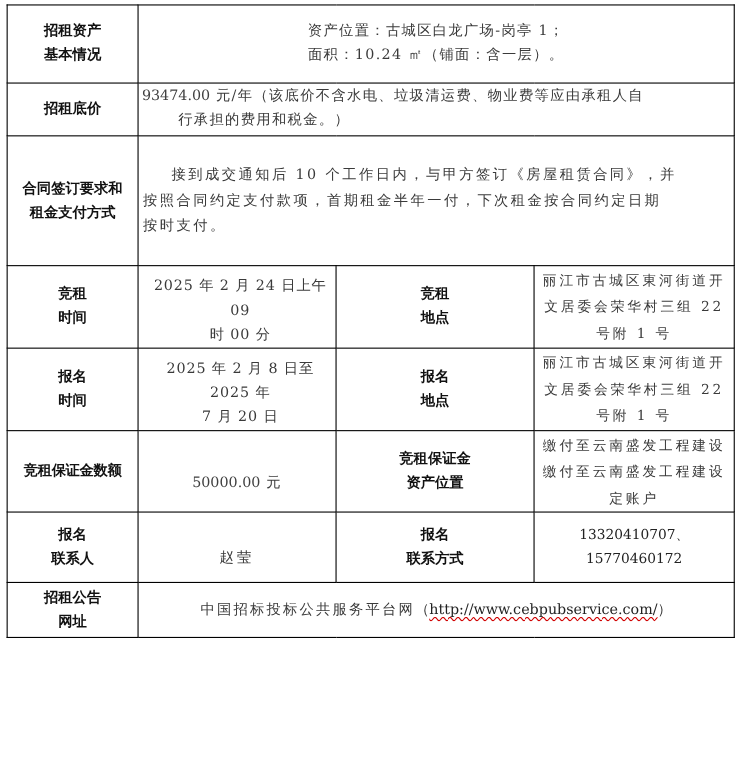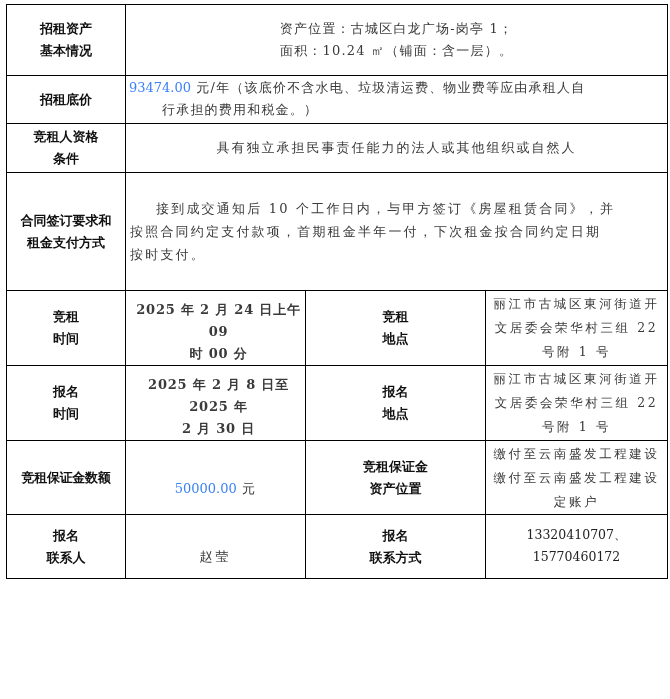--- a/index.html
+++ b/index.html
@@ -39,21 +39,21 @@
       color: #111111;
       font-size: 13.5px;
       line-height: 23px;
     }
     .val {
       color: #3a3a3a;
       letter-spacing: 1.2px;
     }
     .val .num {
       letter-spacing: 0;
-      color: #3b82f6;
+      color: #404040;
     }
     .price-cell {
       text-align: left !important;
       padding-left: 3px !important;
       padding-right: 3px !important;
       vertical-align: top !important;
       padding-top: 1px !important;
     }
     .price-line2 {
       display: block;
@@ -74,21 +74,20 @@
     .other-cell span {
       display: inline-block;
       margin-left: 150px;
     }
     .time-cell {
       text-align: left;
       padding-left: 6px !important;
       vertical-align: top !important;
       padding-top: 8px !important;
       letter-spacing: 0.8px;
-      font-weight: bold;
     }
     .addr-cell {
       font-size: 12.5px !important;
       letter-spacing: 2.6px !important;
       line-height: 24px !important;
       padding: 0 2px !important;
     }
     .low-cell {
       vertical-align: bottom !important;
       padding-bottom: 14px !important;
@@ -142,27 +141,20 @@
   </tr>
 
   <tr style="height:48px">
     <td class="lbl">招租底价</td>
     <td colspan="3" class="val price-cell">
       <span class="num">93474.00</span><span> 元/年（该底价不含水电、垃圾清运费、物业费等应由承租人自</span>
       <span class="price-line2">行承担的费用和税金。）</span>
     </td>
   </tr>
 
-  <tr style="height:49px">
-    <td class="lbl">
-      <div>竞租人资格</div>
-      <div>条件</div>
-    </td>
-    <td colspan="3" class="val" style="letter-spacing:2px">具有独立承担民事责任能力的法人或其他组织或自然人</td>
-  </tr>
 
 
   <tr style="height:118px">
     <td class="lbl">
       <div>合同签订要求和</div>
       <div>租金支付方式</div>
     </td>
     <td colspan="3" class="val para-cell">
       <div class="indent">接到成交通知后 10 个工作日内，与甲方签订《房屋租赁合同》，并</div>
       <div>按照合同约定支付款项，首期租金半年一付，下次租金按合同约定日期</div>
@@ -191,21 +183,21 @@
     </td>
   </tr>
 
   <tr style="height:74px">
     <td class="lbl">
       <div>报名</div>
       <div>时间</div>
     </td>
     <td class="val time-cell" style="padding-top:14px">
       <div>2025 年 2 月 8 日至 2025 年</div>
-      <div>2 月 30 日</div>
+      <div>7 月 20 日</div>
     </td>
     <td class="lbl">
       <div>报名</div>
       <div>地点</div>
     </td>
     <td class="val addr-cell">
       <div>丽江市古城区東河街道开</div>
       <div>文居委会荣华村三组 22</div>
       <div>号附 1 号</div>
     </td>
@@ -233,14 +225,23 @@
       <div>联系人</div>
     </td>
     <td class="val low-cell2" style="letter-spacing:3px">赵莹</td>
     <td class="lbl">
       <div>报名</div>
       <div>联系方式</div>
     </td>
     <td class="val phone-cell">13320410707、15770460172</td>
   </tr>
 
+  <tr style="height:50px">
+    <td class="lbl">
+      <div>招租公告</div>
+      <div>网址</div>
+    </td>
+    <td colspan="3" class="val url-line">
+      <span>中国招标投标公共服务平台网</span><span class="plain">（</span><span class="url">http://www.cebpubservice.com/</span><span class="plain">）</span>
+    </td>
+  </tr>
 </tbody>
   </table>
 
 </body></html>

